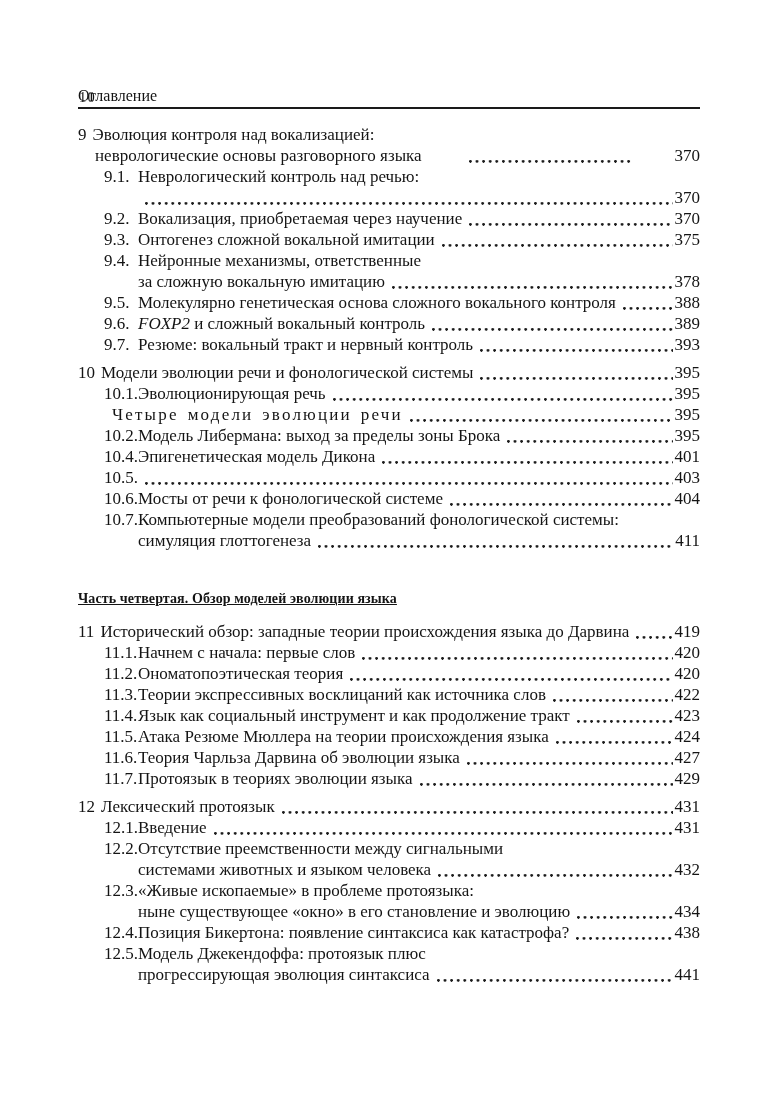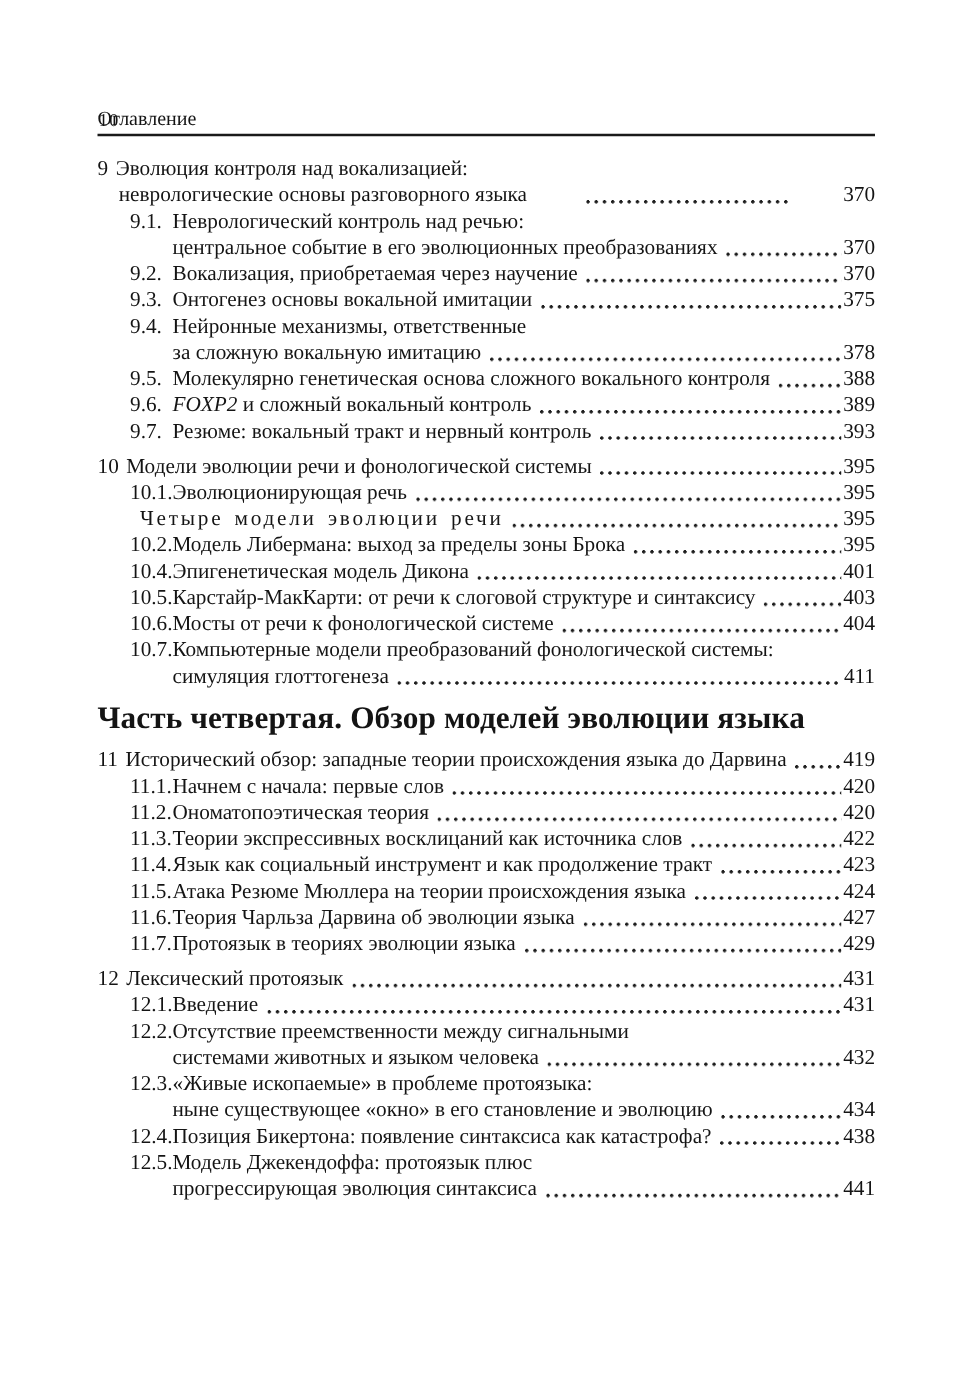--- a/index.html
+++ b/index.html
@@ -47,25 +47,26 @@
   .leader::after {
     content: "";
     position: absolute; left: 2px; right: 0; bottom: 3.5px; height: 3px;
     background-image: radial-gradient(circle at 1.4px 1.4px, #1c1c1c 1.15px, rgba(0,0,0,0) 1.55px);
     background-size: 6.6px 3px;
     background-repeat: repeat-x;
   }
   .pg { flex: none; text-align: right; white-space: pre; }
 
   .part-heading {
-    margin: 12px 0 10px 0;
-    font-size: 25px;
+    margin: 36px 0 10px 0;
+    font-size: 14px;
     font-weight: bold;
     line-height: 24px;
     letter-spacing: 0.1px;
+    text-decoration: underline;
   }
 </style>
 </head>
 <body>
 
 <div class="content">
 
   <div class="header">
     <span class="pagenum">10</span>
     <span class="title">Оглавление</span>
@@ -81,35 +82,34 @@
       <span class="txt">неврологические основы разговорного языка</span>
       <span class="leader"></span>
       <span class="pg">370</span>
     </div>
 
     <div class="line section">
       <span class="num">9.1.</span>
       <span class="txt">Неврологический контроль над речью:</span>
     </div>
     <div class="line section-cont">
-      <span class="txt">центральное событие в его эволюционных преобразованиях</span>
       <span class="leader"></span>
       <span class="pg">370</span>
     </div>
 
     <div class="line section">
       <span class="num">9.2.</span>
       <span class="txt">Вокализация, приобретаемая через научение</span>
       <span class="leader"></span>
       <span class="pg">370</span>
     </div>
 
     <div class="line section">
       <span class="num">9.3.</span>
-      <span class="txt">Онтогенез основы вокальной имитации</span>
+      <span class="txt">Онтогенез сложной вокальной имитации</span>
       <span class="leader"></span>
       <span class="pg">375</span>
     </div>
 
     <div class="line section">
       <span class="num">9.4.</span>
       <span class="txt">Нейронные механизмы, ответственные</span>
     </div>
     <div class="line section-cont">
       <span class="txt">за сложную вокальную имитацию</span>
@@ -168,21 +168,20 @@
 
     <div class="line section">
       <span class="num">10.4.</span>
       <span class="txt">Эпигенетическая модель Дикона</span>
       <span class="leader"></span>
       <span class="pg">401</span>
     </div>
 
     <div class="line section">
       <span class="num">10.5.</span>
-      <span class="txt">Карстайр-МакКарти: от речи к слоговой структуре и синтаксису</span>
       <span class="leader"></span>
       <span class="pg">403</span>
     </div>
 
     <div class="line section">
       <span class="num">10.6.</span>
       <span class="txt">Мосты от речи к фонологической системе</span>
       <span class="leader"></span>
       <span class="pg">404</span>
     </div>

